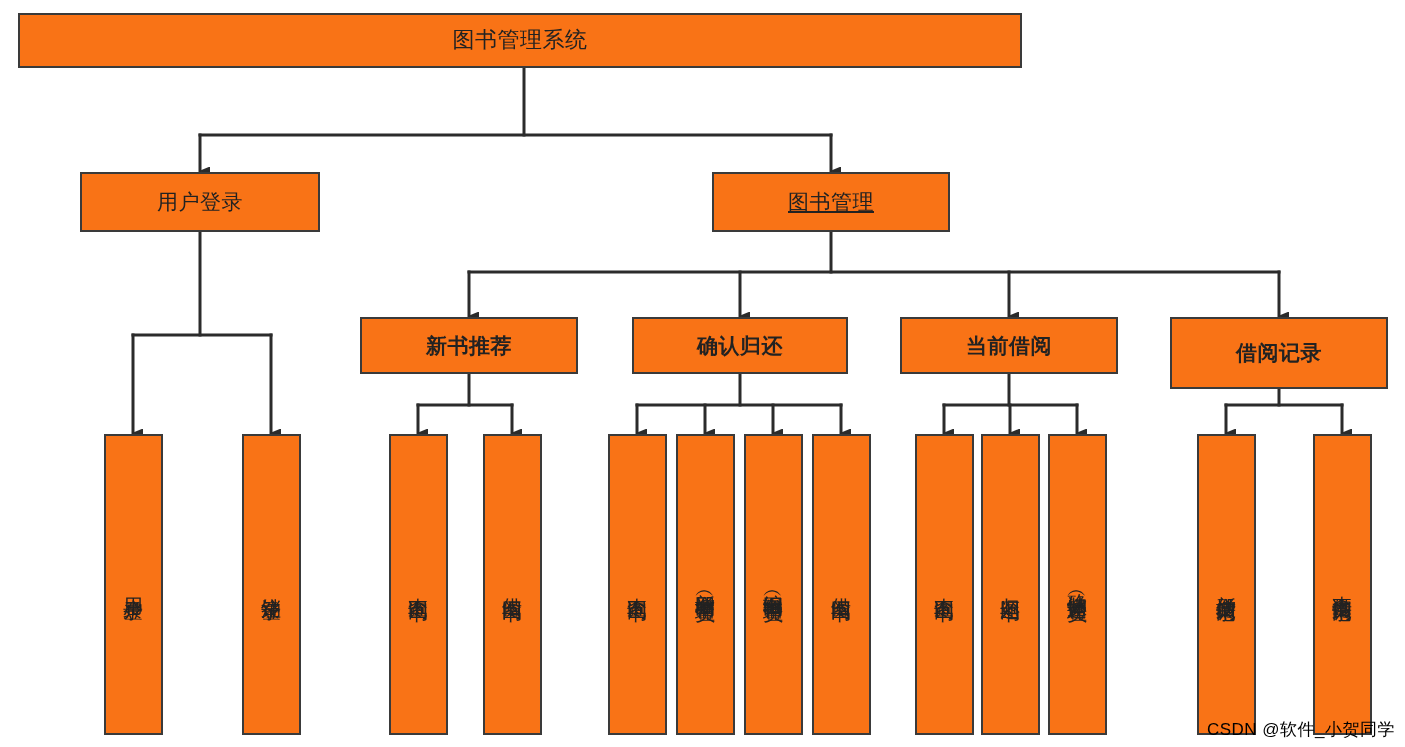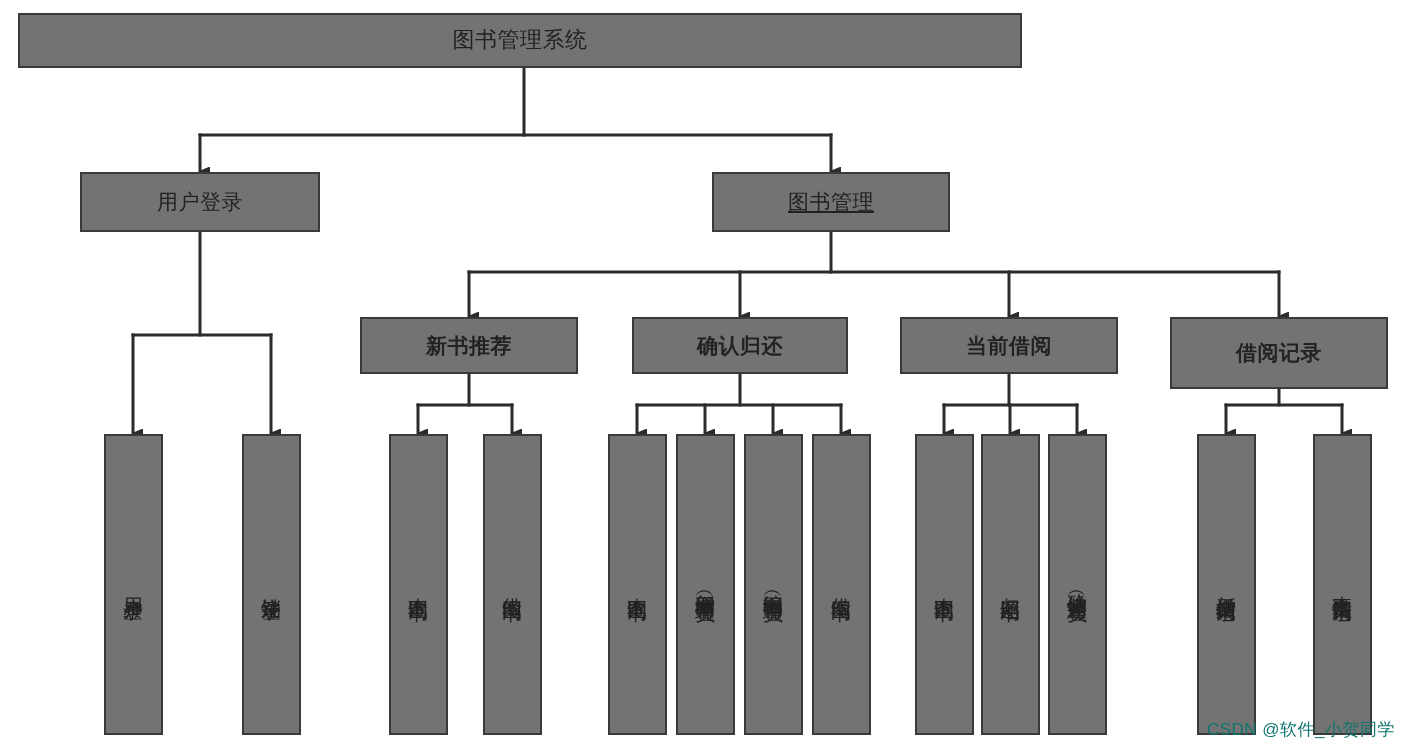--- a/index.html
+++ b/index.html
@@ -20,21 +20,21 @@
   #tree-svg {
     position: absolute;
     left: 0;
     top: 0;
     width: 1405px;
     height: 747px;
   }
   .node-box {
     position: absolute;
     box-sizing: border-box;
-    background: #737373;
+    background: #f97316;
     border: 2.5px solid #3a3a3a;
     display: flex;
     align-items: center;
     justify-content: center;
     color: #222222;
   }
   .node-label {
     display: block;
     text-align: center;
     line-height: 1.12;
@@ -53,21 +53,21 @@
     font-size: 20px;
     line-height: 1.30;
     letter-spacing: 1.5px;
     white-space: nowrap;
   }
   #watermark {
     position: absolute;
     right: 10px;
     bottom: 6px;
     font-size: 17px;
-    color: #0f766e;
+    color: #000000;
     letter-spacing: 0.5px;
     white-space: nowrap;
     pointer-events: none;
   }
 </style>
 </head>
 <body>
 
 <div id="diagram-root">
 

